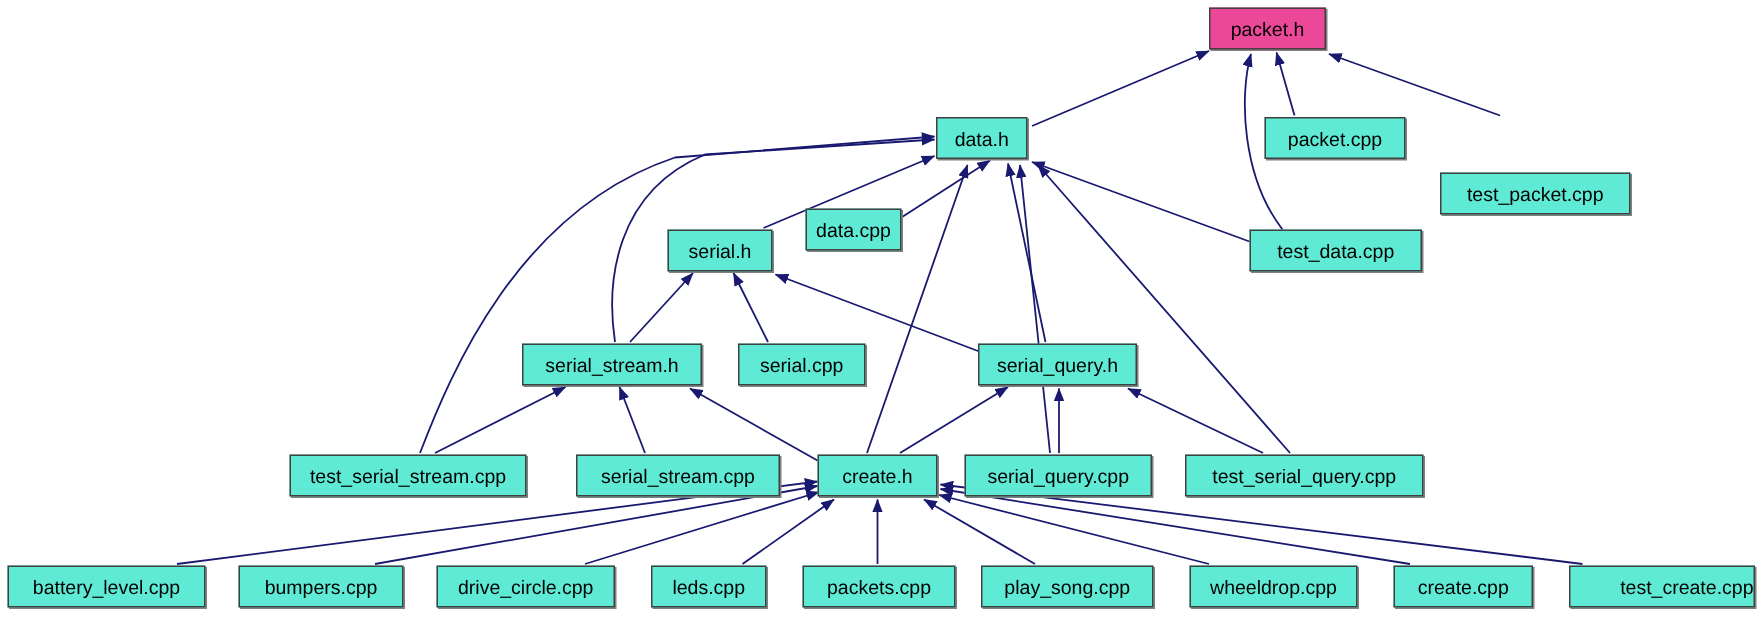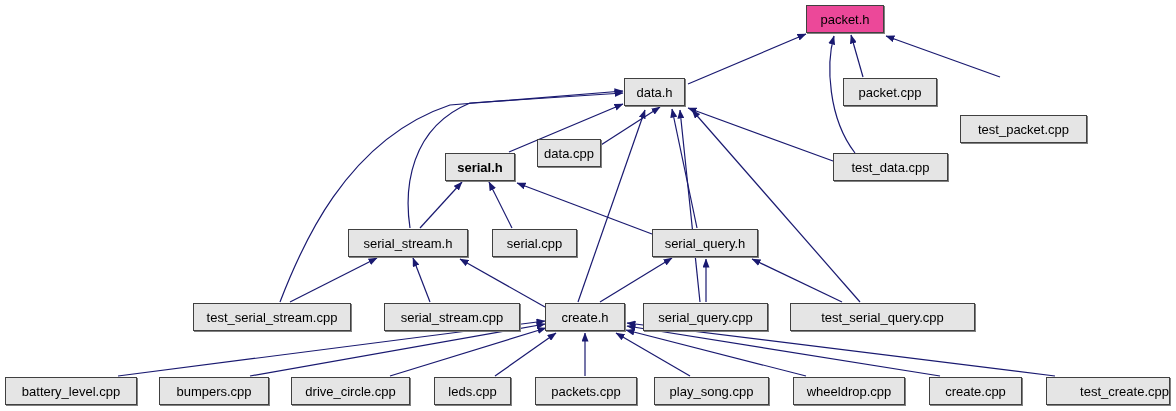--- a/index.html
+++ b/index.html
@@ -8,21 +8,21 @@
     width:1176px;height:411px;
     background:#ffffff;
     font-family:"Liberation Sans","DejaVu Sans",sans-serif;
     overflow:hidden;
   }
   #edges{position:absolute;left:0;top:0;width:1176px;height:411px;}
   .node{
     position:absolute;
     box-sizing:border-box;
     border:1px solid #404040;
-    background:#e5e5e5;
+    background:#5eead4;
     color:#000000;
     font-size:13px;
     line-height:1;
     display:flex;
     align-items:center;
     justify-content:center;
     white-space:nowrap;
     box-shadow:1px 1px 0 0 #808080;
     letter-spacing:0px;
     z-index:5;
@@ -82,21 +82,21 @@
       </div>
       <div class="node" style="left: 624px; top: 78px; width: 61px; height: 28px;">
         <span class="lbl">data.h</span>
       </div>
       <div class="node" style="left: 843px; top: 78px; width: 94px; height: 28px;">
         <span class="lbl">packet.cpp</span>
       </div>
       <div class="node" style="left: 960px; top: 78px; width: 127px; height: 28px; margin-top: 37px;">
         <span class="lbl">test_packet.cpp</span>
       </div>
-      <div class="node" style="left: 445px; top: 153px; width: 70px; height: 28px; font-weight: bold;">
+      <div class="node" style="left: 445px; top: 153px; width: 70px; height: 28px;">
         <span class="lbl">serial.h</span>
       </div>
       <div class="node" style="left: 537px; top: 139px; width: 64px; height: 28px;">
         <span class="lbl">data.cpp</span>
       </div>
       <div class="node" style="left: 833px; top: 153px; width: 115px; height: 28px;">
         <span class="lbl">test_data.cpp</span>
       </div>
       <div class="node" style="left: 348px; top: 229px; width: 120px; height: 28px;">
         <span class="lbl">serial_stream.h</span>
@@ -112,21 +112,21 @@
       </div>
       <div class="node" style="left: 384px; top: 303px; width: 136px; height: 28px;">
         <span class="lbl">serial_stream.cpp</span>
       </div>
       <div class="node" style="left: 545px; top: 303px; width: 80px; height: 28px;">
         <span class="lbl">create.h</span>
       </div>
       <div class="node" style="left: 643px; top: 303px; width: 125px; height: 28px;">
         <span class="lbl">serial_query.cpp</span>
       </div>
-      <div class="node" style="left: 790px; top: 303px; width: 185px; height: 28px;">
+      <div class="node" style="left: 790px; top: 303px; width: 159px; height: 28px;">
         <span class="lbl">test_serial_query.cpp</span>
       </div>
       <div class="node" style="left: 5px; top: 377px; width: 132px; height: 28px;">
         <span class="lbl">battery_level.cpp</span>
       </div>
       <div class="node" style="left: 159px; top: 377px; width: 110px; height: 28px;">
         <span class="lbl">bumpers.cpp</span>
       </div>
       <div class="node" style="left: 291px; top: 377px; width: 119px; height: 28px;">
         <span class="lbl">drive_circle.cpp</span>

